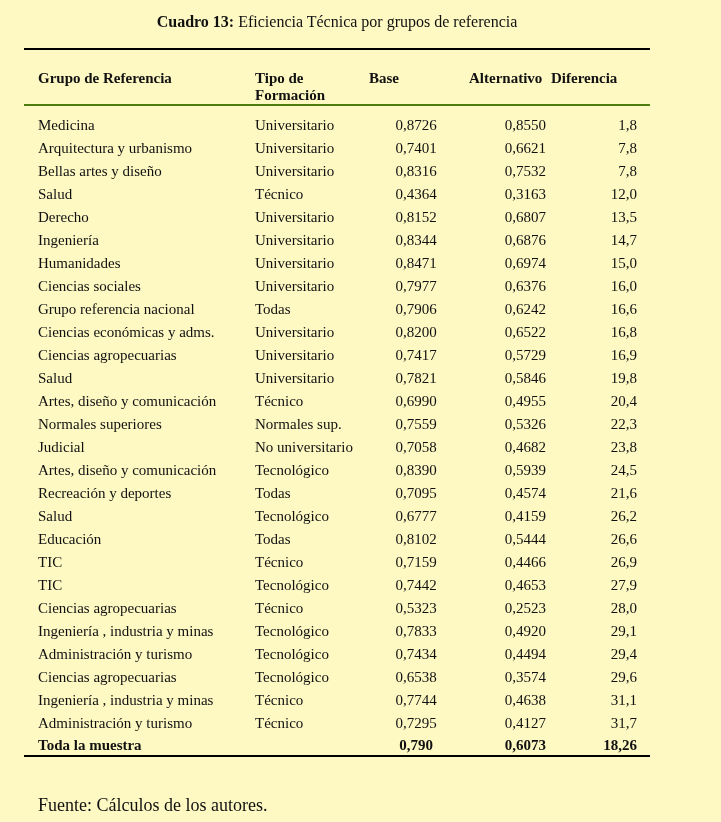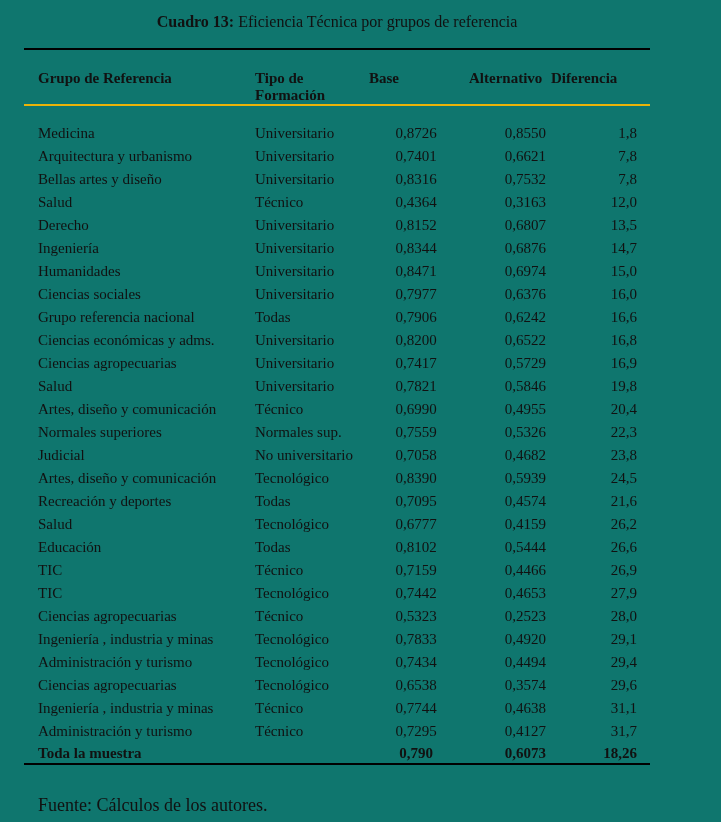--- a/index.html
+++ b/index.html
@@ -4,21 +4,21 @@
 <style>
   * { margin: 0; padding: 0; box-sizing: border-box; }
   html, body { background: #ffffff; }
   body {
     width: 721px; height: 822px;
     font-family: "Liberation Serif", serif;
     color: #111111;
     position: relative;
     overflow: hidden;
   }
-  .page { position: relative; width: 721px; height: 822px; background: #0f766e; }
+  .page { position: relative; width: 721px; height: 822px; background: #fef9c3; }
 
   .caption {
     position: absolute;
     top: 12px; left: 24px; width: 626px;
     text-align: center;
     font-size: 16px;
     line-height: 20px;
     white-space: nowrap;
   }
   .caption .bold { font-weight: bold; }
@@ -39,34 +39,34 @@
   col.c4 { width: 82px; }
   col.c5 { width: 99px; }
 
   thead th {
     font-weight: bold;
     text-align: left;
     vertical-align: top;
     padding: 20px 0 0 0;
     line-height: 17px;
     height: 53px;
-    border-bottom: 2px solid #eab308;
+    border-bottom: 2px solid #4d7c0f;
     white-space: nowrap;
   }
   thead th.num { text-align: left; }
 
   td {
     height: 23px;
     line-height: 23px;
     white-space: nowrap;
     overflow: hidden;
     padding: 0;
     vertical-align: middle;
   }
-  tbody tr:first-child td { padding-top: 16px; }
+  tbody tr:first-child td { padding-top: 8px; }
 
   th:nth-child(1), td:nth-child(1) { padding-left: 14px; }
   th:nth-child(2), td:nth-child(2) { padding-left: 16px; }
   td:nth-child(3) { text-align: center; padding-right: 6px; }
   td:nth-child(4) { text-align: right; padding-right: 5px; }
   td:nth-child(5) { text-align: right; padding-right: 13px; }
 
   tr.total td {
     font-weight: bold;
     height: 20px;

